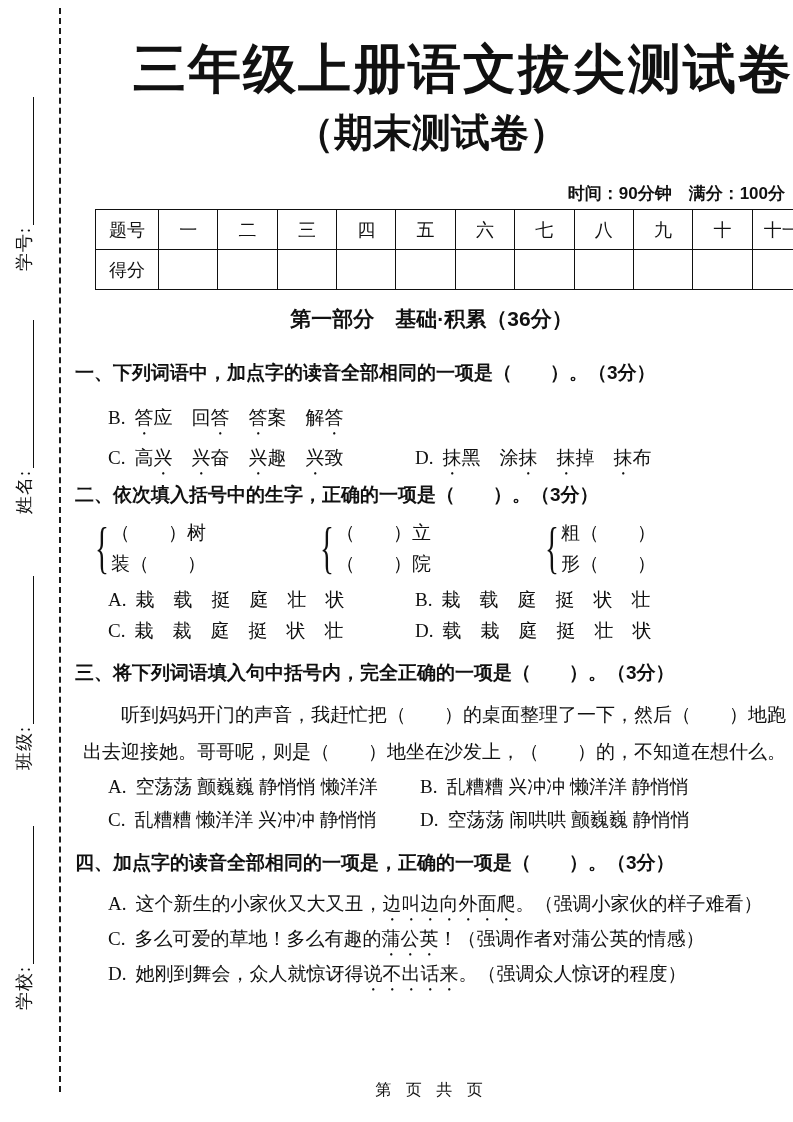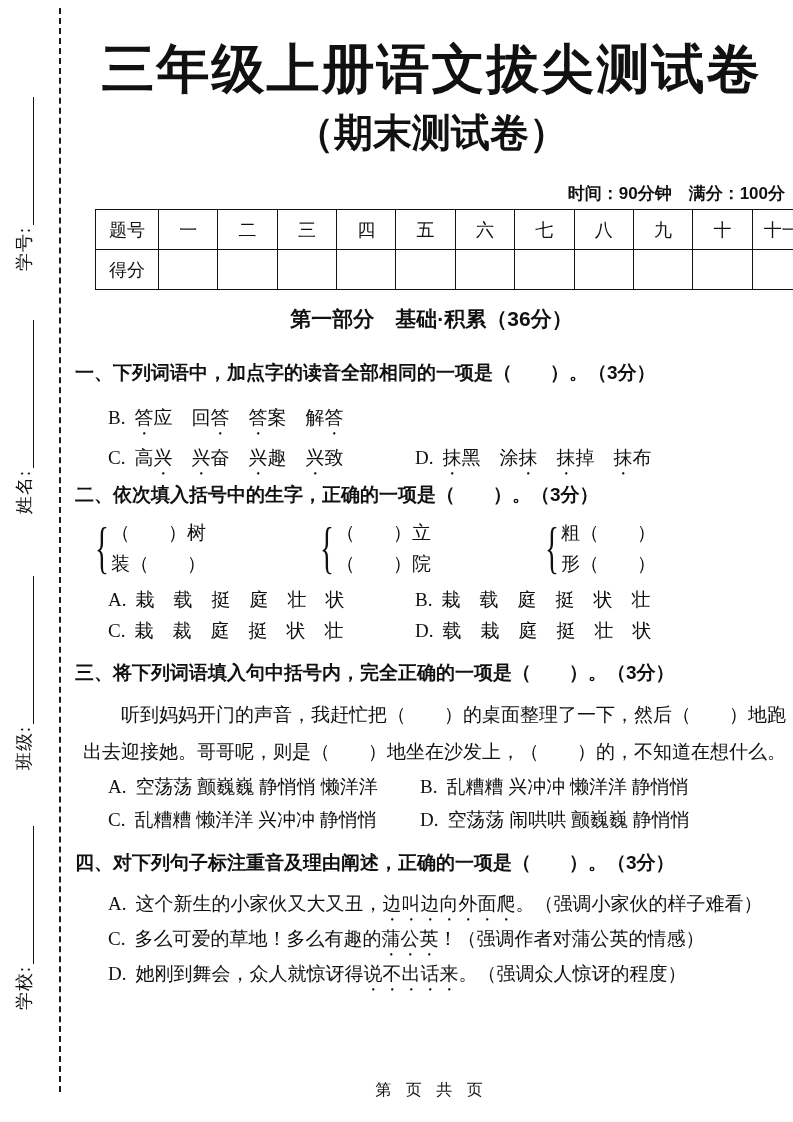--- a/index.html
+++ b/index.html
@@ -12,21 +12,21 @@
   .sb-field{position:absolute;width:200px;height:34px;display:flex;align-items:center;
             transform:rotate(-90deg);font-size:18px;white-space:nowrap;}
   .sb-label{letter-spacing:1px;}
   .sb-blank{display:inline-block;height:1.05em;border-bottom:1.6px solid #111;margin-left:2px;}
   .sb-1{left:-76px;top:154px;} .sb-1 .sb-blank{width:128px;}
   .sb-2{left:-76px;top:397px;} .sb-2 .sb-blank{width:148px;}
   .sb-3{left:-76px;top:653px;} .sb-3 .sb-blank{width:148px;}
   .sb-4{left:-76px;top:893px;} .sb-4 .sb-blank{width:138px;}
 
   
-  .title{position:absolute;left:70px;right:0;top:34px;text-align:center;
+  .title{position:absolute;left:70px;right:0;top:34px;text-align:right;
          font-family:"Liberation Sans",sans-serif;font-weight:bold;font-size:53px;
          letter-spacing:2px;}
   .subtitle{position:absolute;left:70px;right:0;top:106px;text-align:center;
             font-family:"Liberation Sans",sans-serif;font-weight:bold;font-size:39px;}
   .meta{position:absolute;right:8px;top:182px;text-align:right;
         font-family:"Liberation Sans",sans-serif;font-weight:bold;font-size:17px;}
 
   
   .score-table{position:absolute;left:95px;top:209px;width:776px;border-collapse:collapse;
                table-layout:fixed;font-family:"Liberation Sans",sans-serif;font-size:18px;}
@@ -188,21 +188,21 @@
     <div class="opt-row">
       <div class="opt-cell"><span class="opt-label">A.</span><span>空荡荡 颤巍巍 静悄悄 懒洋洋</span></div>
       <div class="opt-cell wide"><span class="opt-label">B.</span><span>乱糟糟 兴冲冲 懒洋洋 静悄悄</span></div>
     </div>
     <div class="opt-row">
       <div class="opt-cell"><span class="opt-label">C.</span><span>乱糟糟 懒洋洋 兴冲冲 静悄悄</span></div>
       <div class="opt-cell wide"><span class="opt-label">D.</span><span>空荡荡 闹哄哄 颤巍巍 静悄悄</span></div>
     </div>
   </div>
 
-  <div class="stem q4-stem">四、对下列句子标注重音及理由阐述，正确的一项是（　　）。（3分）</div>
+  <div class="stem q4-stem">四、加点字的读音全部相同的一项是，正确的一项是（　　）。（3分）</div>
   <div class="opt-grid q4-opts">
     <div class="opt-row">
       <div class="opt-cell wide"><span class="opt-label">A.</span><span><span>这个新生的小家伙又大又丑，</span><span class="em-dot">边叫边向外面爬</span><span>。（强调小家伙的样子难看）</span></span></div>
     </div>
     <div class="opt-row">
       <div class="opt-cell wide"><span class="opt-label">C.</span><span><span>多么可爱的草地！多么有趣的</span><span class="em-dot">蒲公英</span><span>！（强调作者对蒲公英的情感）</span></span></div>
     </div>
     <div class="opt-row">
       <div class="opt-cell wide"><span class="opt-label">D.</span><span><span>她刚到舞会，众人就惊讶得</span><span class="em-dot">说不出话来</span><span>。（强调众人惊讶的程度）</span></span></div>
     </div>

